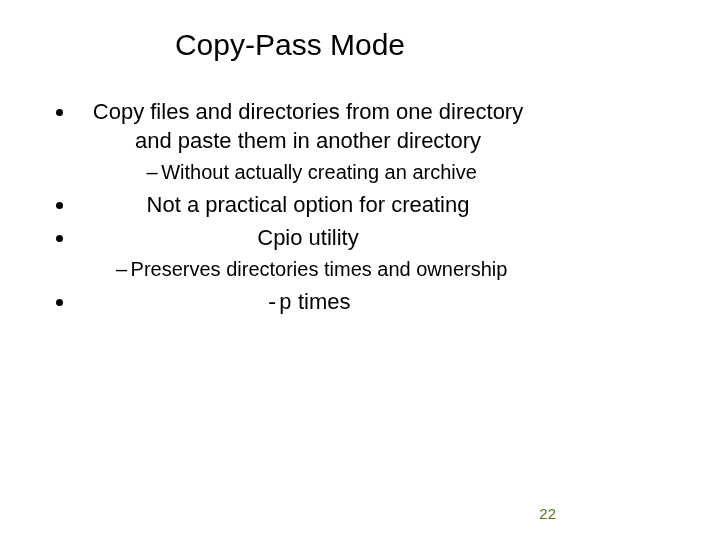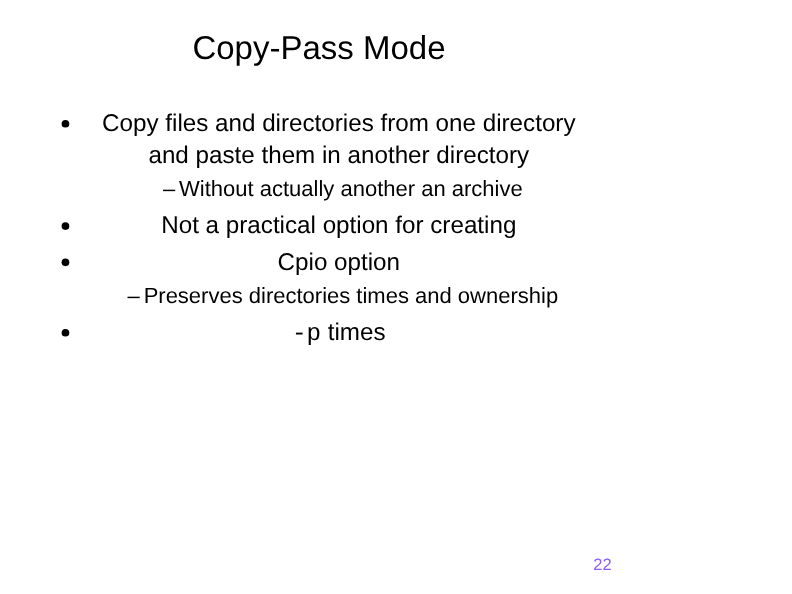--- a/index.html
+++ b/index.html
@@ -50,41 +50,41 @@
     margin-left: -18px;
   }
   .mono {
     font-family: "Courier New", Courier, monospace;
   }
   .page-num {
     position: absolute;
     right: 24px;
     bottom: 18px;
     font-size: 15px;
-    color: #8b5cf6;
+    color: #4d7c0f;
   }
 </style>
 </head>
 <body>
 
 <div class="slide">
   <h1 class="title">Copy-Pass Mode</h1>
 
   <ul class="outer">
     <li>
       <span>Copy files and directories from one directory and paste them in another directory</span>
       <ul class="inner">
-        <li>Without actually another an archive</li>
+        <li>Without actually creating an archive</li>
       </ul>
     </li>
     <li>
       <span>Not a practical option for creating</span>
     </li>
     <li>
-      <span>Cpio option</span>
+      <span>Cpio utility</span>
       <ul class="inner">
         <li>Preserves directories times and ownership</li>
       </ul>
     </li>
     <li>
       <span class="mono">-p</span><span> times</span>
     </li>
   </ul>
 
   <div class="page-num">22</div>

